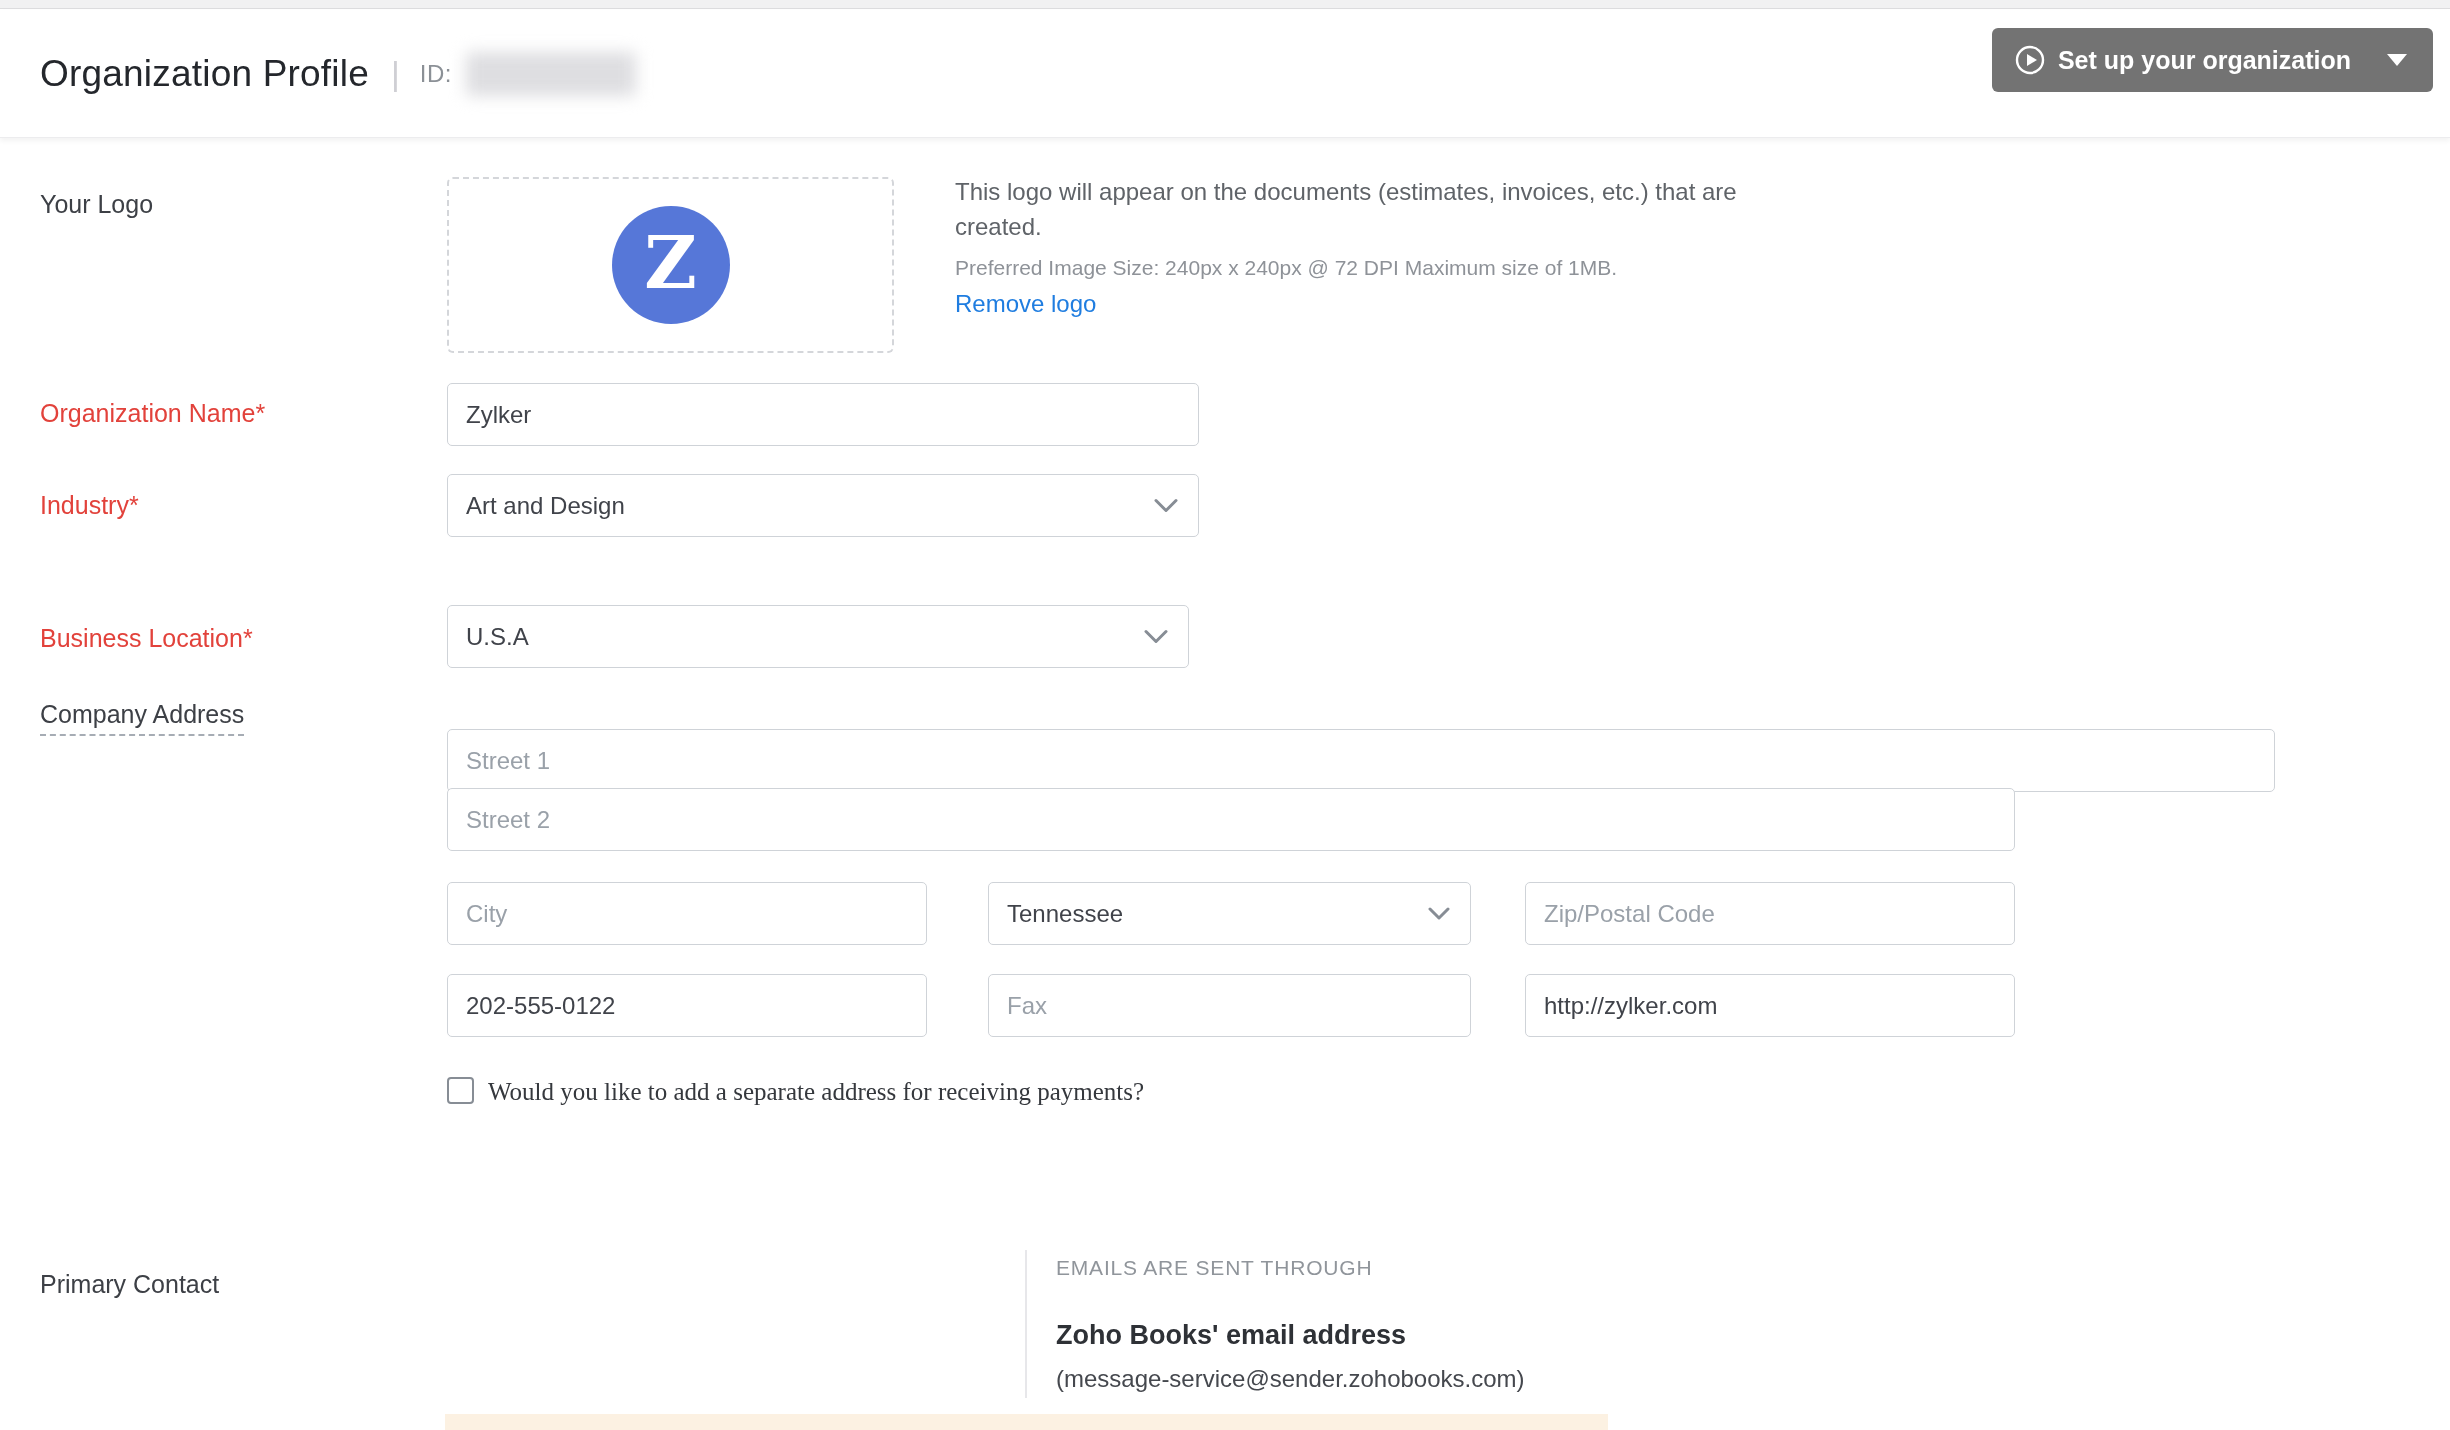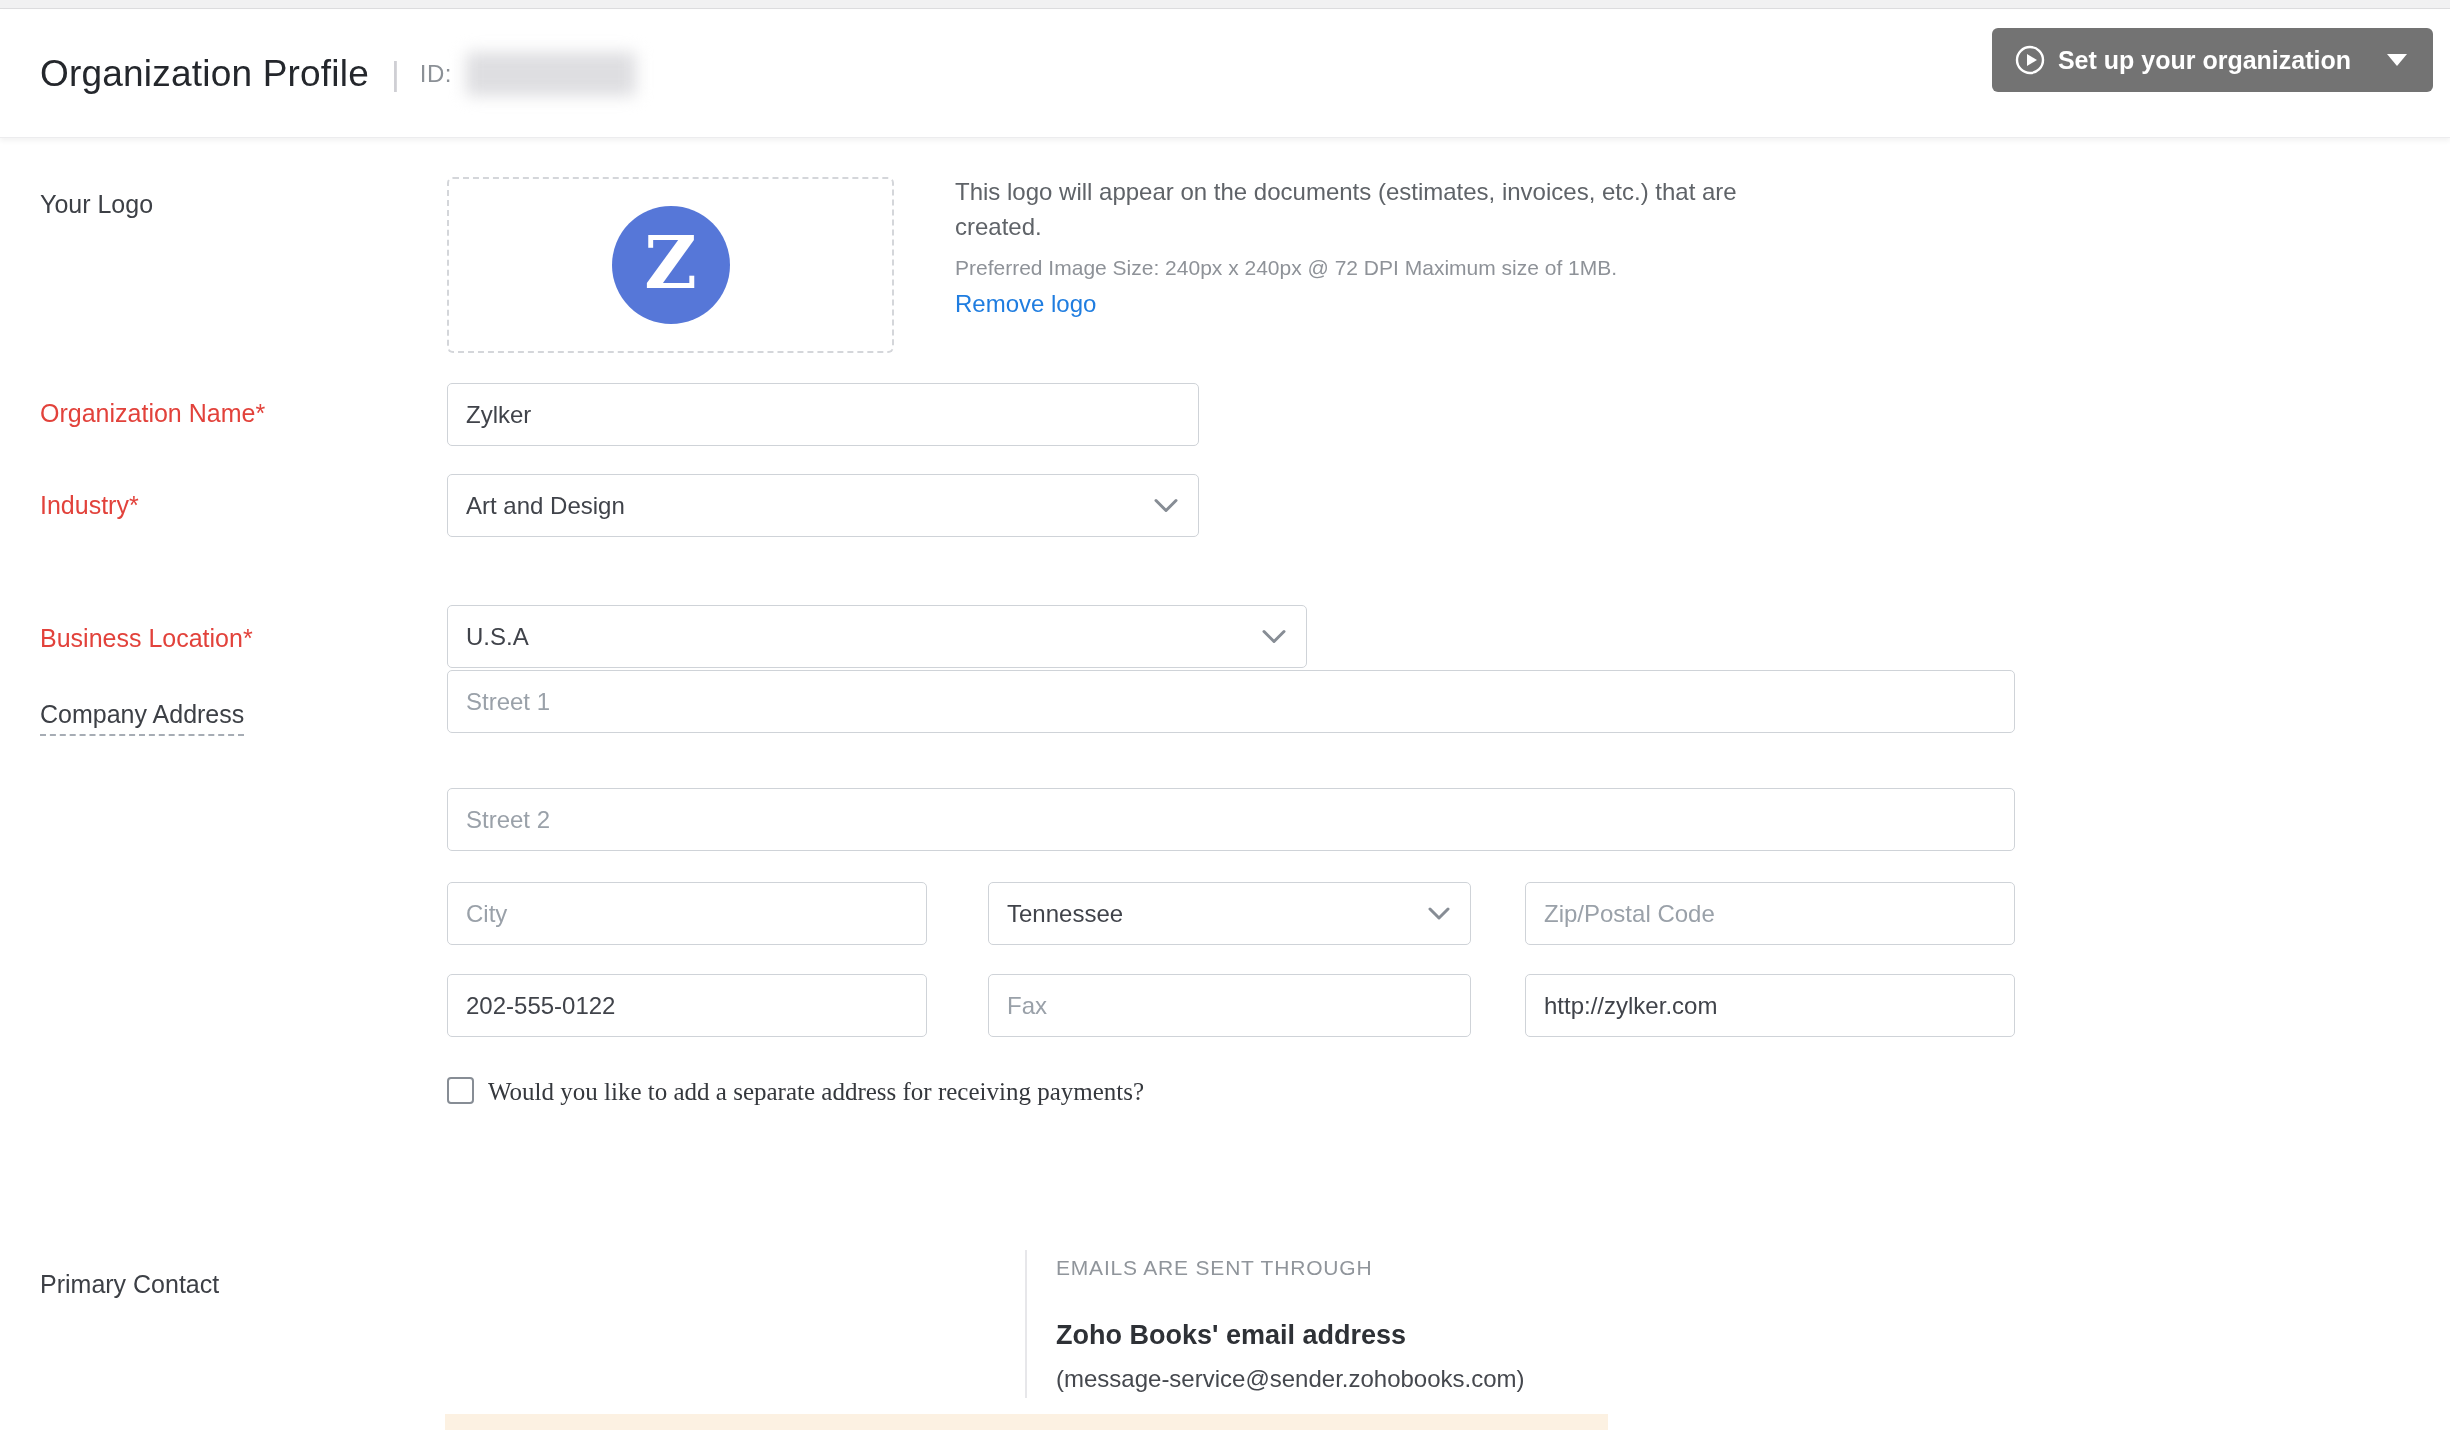--- a/index.html
+++ b/index.html
@@ -113,34 +113,34 @@
   <div class="sel" style="left:447px; top:474px; width:752px;">
     <span>Art and Design</span>
     <span class="chev">
       <svg width="24" height="15" viewBox="0 0 24 15">
           <polyline points="2,2 12,12 22,2" fill="none" stroke="#878d95" stroke-width="3" stroke-linecap="round" stroke-linejoin="round"></polyline>
         </svg>
     </span>
   </div>
 
   <div class="row-label req" style="top:624px;">Business Location*</div>
-  <div class="sel" style="left:447px; top:605px; width:860px;">
+  <div class="sel" style="left:447px; top:605px; width:742px;">
     <span>U.S.A</span>
     <span class="chev">
       <svg width="24" height="15" viewBox="0 0 24 15">
           <polyline points="2,2 12,12 22,2" fill="none" stroke="#878d95" stroke-width="3" stroke-linecap="round" stroke-linejoin="round"></polyline>
         </svg>
     </span>
   </div>
 
   <div class="row-label" style="top:700px;">
     <span class="dashed-u">Company Address</span>
   </div>
 
-  <input class="tin" style="left: 447px; top: 670px; width: 1568px;" placeholder="Street 1">
+  <input class="tin" style="left: 447px; top: 729px; width: 1828px;" placeholder="Street 1">
 
   <input class="tin" style="left: 447px; top: 788px; width: 1568px;" placeholder="Street 2">
 
   <input class="tin" style="left: 447px; top: 882px; width: 480px;" placeholder="City">
 
   <div class="sel" style="left:988px; top:882px; width:483px;">
     <span>Tennessee</span>
     <span class="chev">
       <svg width="22" height="14" viewBox="0 0 22 14">
           <polyline points="2,2 11,11 20,2" fill="none" stroke="#878d95" stroke-width="3" stroke-linecap="round" stroke-linejoin="round"></polyline>

